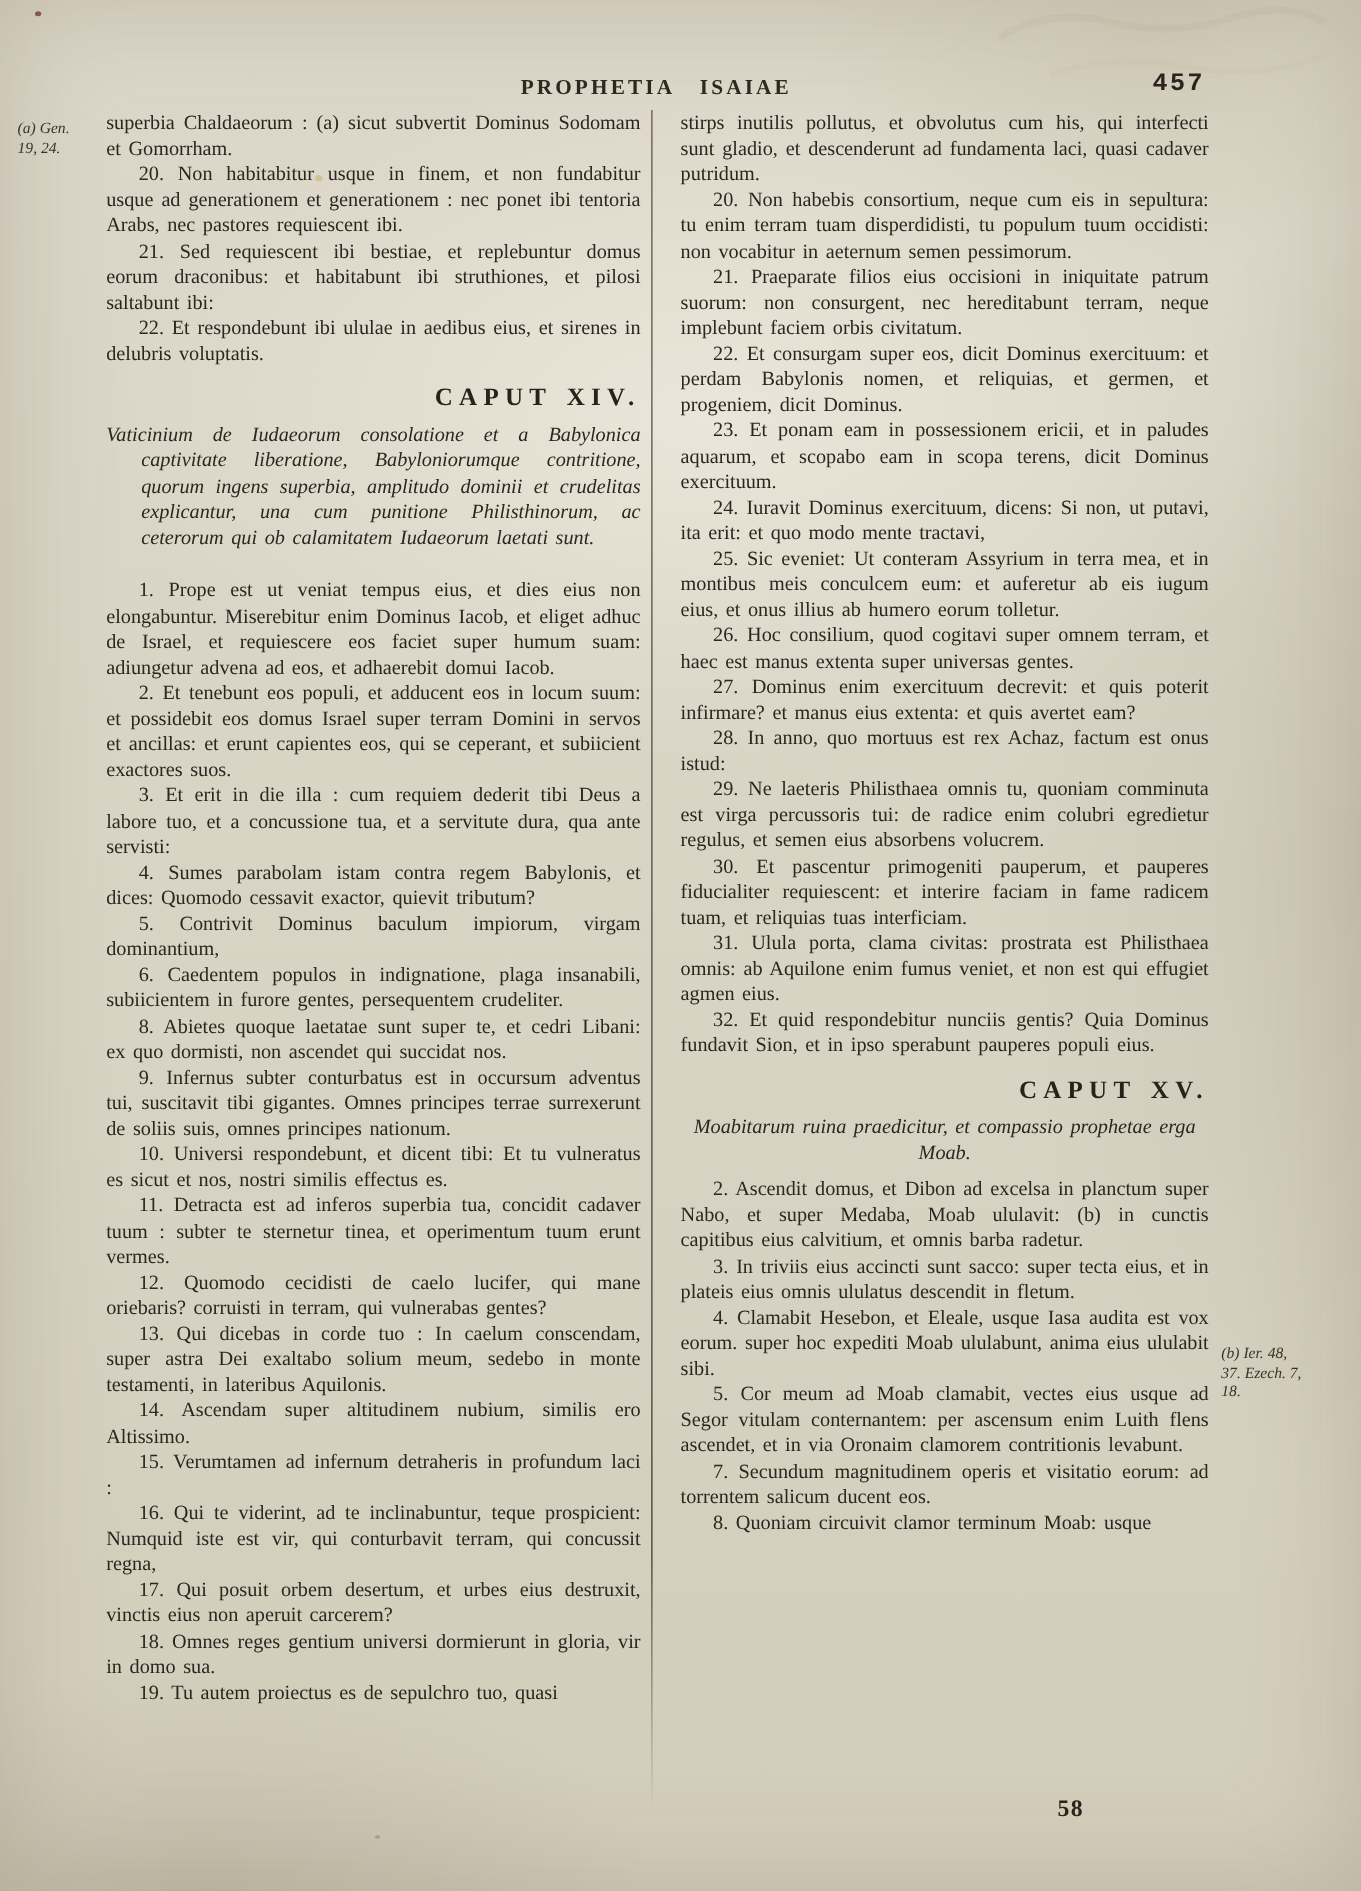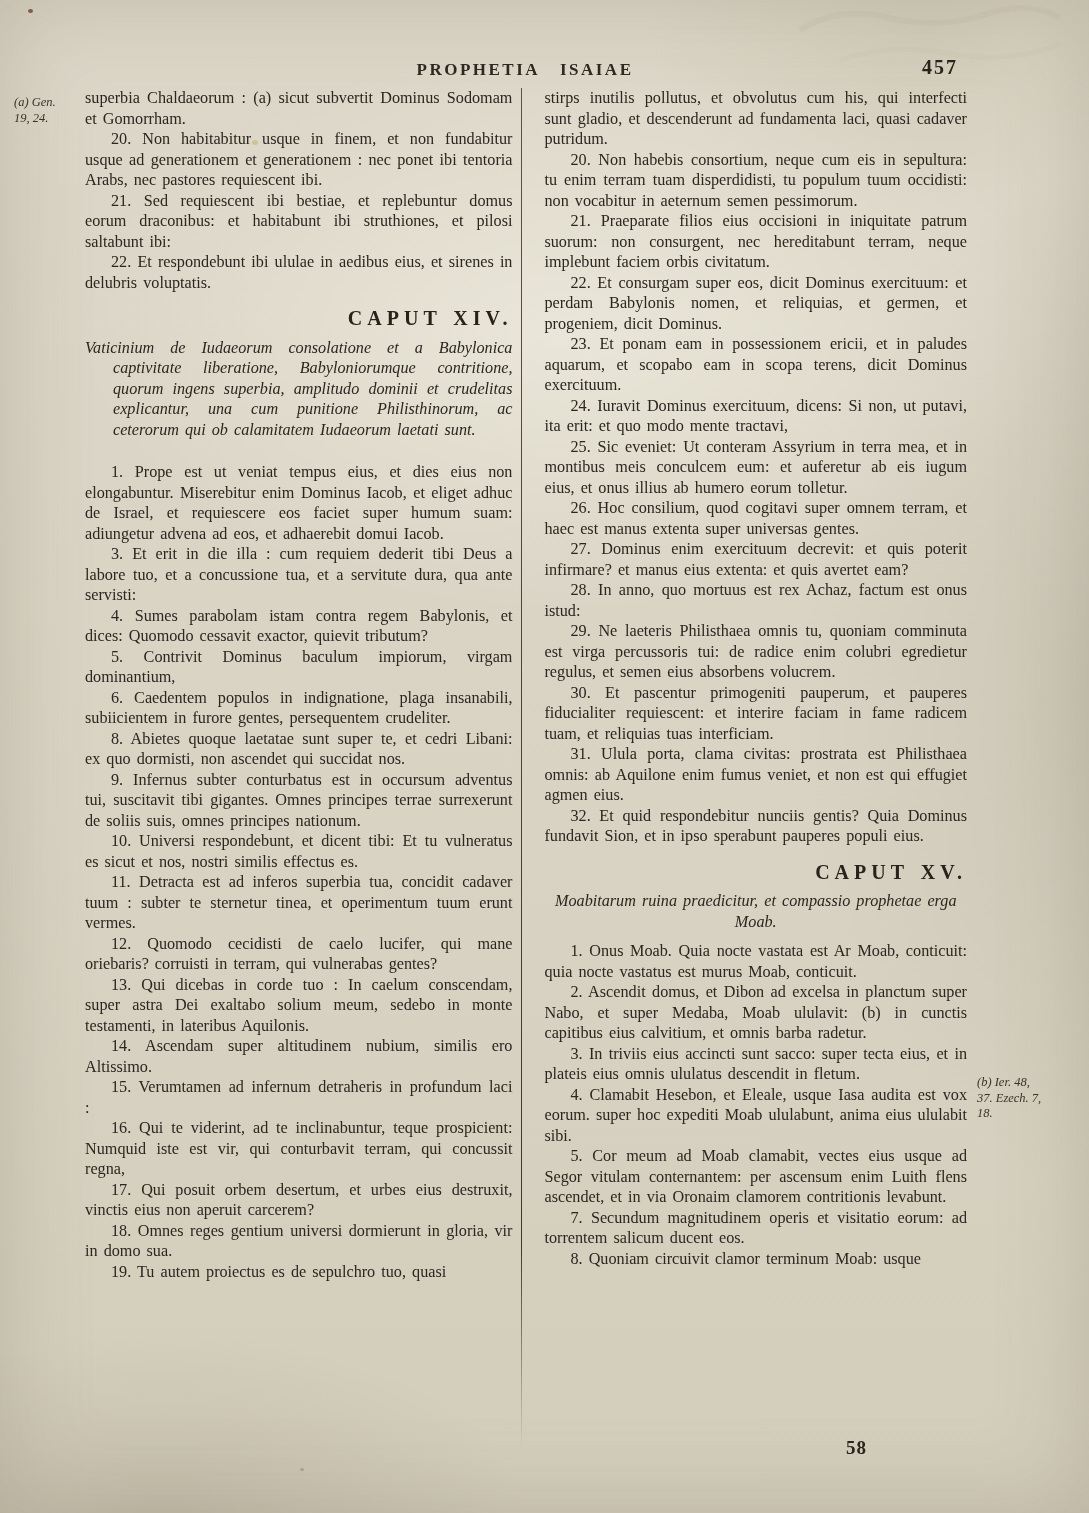--- a/index.html
+++ b/index.html
@@ -24,20 +24,21 @@
     position: absolute; top: 60px; left: 85px; width: 880px;
     text-align: center;
     font-size: 17px; font-weight: bold;
     letter-spacing: 2.5px; word-spacing: 14px;
     color: #2e2821;
   }
   .page-number {
     position: absolute; top: 56px; left: 922px; width: 60px;
     font-size: 20px; font-weight: bold; letter-spacing: 2px;
     color: #2a241d;
+    font-family: Liberation Mono, monospace;
   }
 
   
   .margin-note {
     position: absolute;
     font-size: 12.5px; font-style: italic; line-height: 15.5px;
     color: #3a332a;
   }
   .margin-note.left { top: 95px; left: 14px; width: 68px; }
   .margin-note.right { top: 1075px; left: 977px; width: 110px; }
@@ -116,20 +117,21 @@
 
 <div class="text-block">
   <div class="col left">
       <p class="blk continuation">superbia Chaldaeorum : (a) sicut subvertit Dominus Sodomam et Gomorrham.</p>
       <p class="blk verse">20. Non habitabitur usque in finem, et non fundabitur usque ad generationem et generationem : nec ponet ibi tentoria Arabs, nec pastores requiescent ibi.</p>
       <p class="blk verse">21. Sed requiescent ibi bestiae, et replebuntur domus eorum draconibus: et habitabunt ibi struthiones, et pilosi saltabunt ibi:</p>
       <p class="blk verse">22. Et respondebunt ibi ululae in aedibus eius, et sirenes in delubris voluptatis.</p>
       <p class="blk heading">CAPUT XIV.</p>
       <p class="blk argument">Vaticinium de Iudaeorum consolatione et a Babylonica captivitate liberatione, Babyloniorumque contritione, quorum ingens superbia, amplitudo dominii et crudelitas explicantur, una cum punitione Philisthinorum, ac ceterorum qui ob calamitatem Iudaeorum laetati sunt.</p>
       <p class="blk verse">1. Prope est ut veniat tempus eius, et dies eius non elongabuntur. Miserebitur enim Dominus Iacob, et eliget adhuc de Israel, et requiescere eos faciet super humum suam: adiungetur advena ad eos, et adhaerebit domui Iacob.</p>
+      <p class="blk verse">2. Et tenebunt eos populi, et adducent eos in locum suum: et possidebit eos domus Israel super terram Domini in servos et ancillas: et erunt capientes eos, qui se ceperant, et subiicient exactores suos.</p>
       <p class="blk verse">3. Et erit in die illa : cum requiem dederit tibi Deus a labore tuo, et a concussione tua, et a servitute dura, qua ante servisti:</p>
       <p class="blk verse">4. Sumes parabolam istam contra regem Babylonis, et dices: Quomodo cessavit exactor, quievit tributum?</p>
       <p class="blk verse">5. Contrivit Dominus baculum impiorum, virgam dominantium,</p>
       <p class="blk verse">6. Caedentem populos in indignatione, plaga insanabili, subiicientem in furore gentes, persequentem crudeliter.</p>
       <p class="blk verse">8. Abietes quoque laetatae sunt super te, et cedri Libani: ex quo dormisti, non ascendet qui succidat nos.</p>
       <p class="blk verse">9. Infernus subter conturbatus est in occursum adventus tui, suscitavit tibi gigantes. Omnes principes terrae surrexerunt de soliis suis, omnes principes nationum.</p>
       <p class="blk verse">10. Universi respondebunt, et dicent tibi: Et tu vulneratus es sicut et nos, nostri similis effectus es.</p>
       <p class="blk verse">11. Detracta est ad inferos superbia tua, concidit cadaver tuum : subter te sternetur tinea, et operimentum tuum erunt vermes.</p>
       <p class="blk verse">12. Quomodo cecidisti de caelo lucifer, qui mane oriebaris? corruisti in terram, qui vulnerabas gentes?</p>
       <p class="blk verse">13. Qui dicebas in corde tuo : In caelum conscendam, super astra Dei exaltabo solium meum, sedebo in monte testamenti, in lateribus Aquilonis.</p>
@@ -151,21 +153,20 @@
       <p class="blk verse">25. Sic eveniet: Ut conteram Assyrium in terra mea, et in montibus meis conculcem eum: et auferetur ab eis iugum eius, et onus illius ab humero eorum tolletur.</p>
       <p class="blk verse">26. Hoc consilium, quod cogitavi super omnem terram, et haec est manus extenta super universas gentes.</p>
       <p class="blk verse">27. Dominus enim exercituum decrevit: et quis poterit infirmare? et manus eius extenta: et quis avertet eam?</p>
       <p class="blk verse">28. In anno, quo mortuus est rex Achaz, factum est onus istud:</p>
       <p class="blk verse">29. Ne laeteris Philisthaea omnis tu, quoniam comminuta est virga percussoris tui: de radice enim colubri egredietur regulus, et semen eius absorbens volucrem.</p>
       <p class="blk verse">30. Et pascentur primogeniti pauperum, et pauperes fiducialiter requiescent: et interire faciam in fame radicem tuam, et reliquias tuas interficiam.</p>
       <p class="blk verse">31. Ulula porta, clama civitas: prostrata est Philisthaea omnis: ab Aquilone enim fumus veniet, et non est qui effugiet agmen eius.</p>
       <p class="blk verse">32. Et quid respondebitur nunciis gentis? Quia Dominus fundavit Sion, et in ipso sperabunt pauperes populi eius.</p>
       <p class="blk heading">CAPUT XV.</p>
       <p class="blk argument_centered">Moabitarum ruina praedicitur, et compassio prophetae erga Moab.</p>
-      <p class="blk verse">1. Onus Moab. Quia nocte vastata est Ar Moab, conticuit: quia nocte vastatus est murus Moab, conticuit.</p>
       <p class="blk verse">2. Ascendit domus, et Dibon ad excelsa in planctum super Nabo, et super Medaba, Moab ululavit: (b) in cunctis capitibus eius calvitium, et omnis barba radetur.</p>
       <p class="blk verse">3. In triviis eius accincti sunt sacco: super tecta eius, et in plateis eius omnis ululatus descendit in fletum.</p>
       <p class="blk verse">4. Clamabit Hesebon, et Eleale, usque Iasa audita est vox eorum. super hoc expediti Moab ululabunt, anima eius ululabit sibi.</p>
       <p class="blk verse">5. Cor meum ad Moab clamabit, vectes eius usque ad Segor vitulam conternantem: per ascensum enim Luith flens ascendet, et in via Oronaim clamorem contritionis levabunt.</p>
       <p class="blk verse">7. Secundum magnitudinem operis et visitatio eorum: ad torrentem salicum ducent eos.</p>
       <p class="blk verse">8. Quoniam circuivit clamor terminum Moab: usque</p>
     </div>
 </div>
 
 <div class="signature-mark">58</div>

